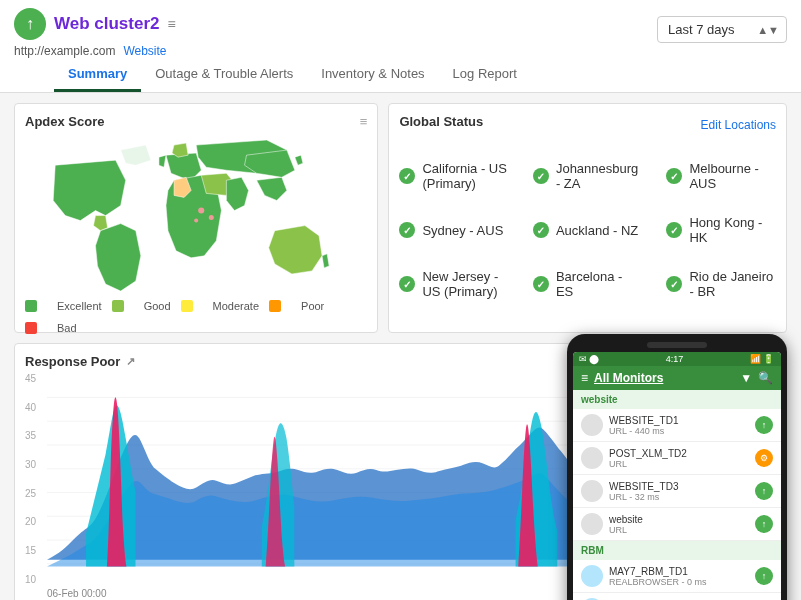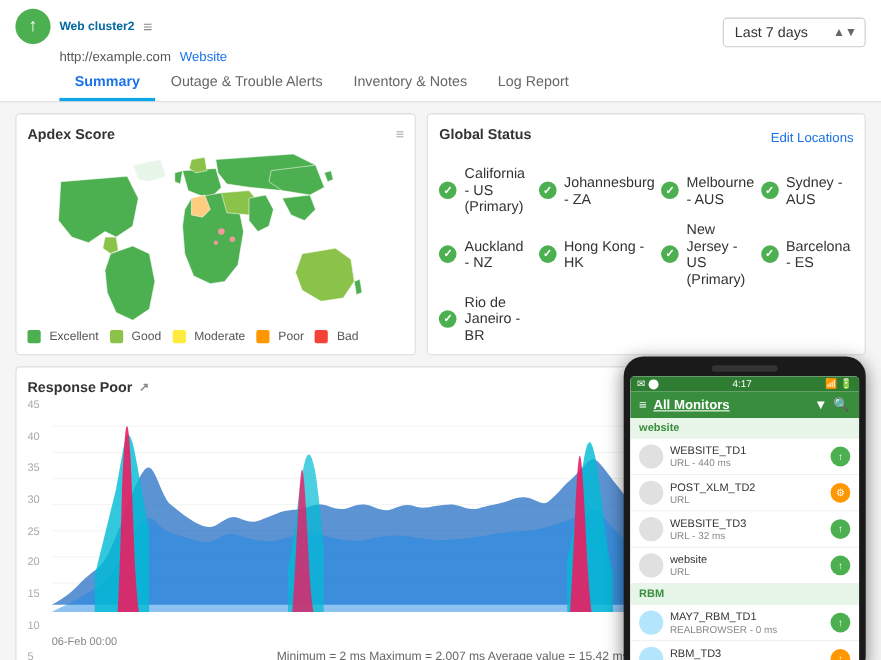--- a/index.html
+++ b/index.html
@@ -37,56 +37,55 @@
       display: flex;
       align-items: center;
       justify-content: center;
     }
     .logo-icon {
       color: white;
       font-size: 16px;
       font-weight: bold;
     }
     .site-title {
-      font-size: 11px;
+      font-size: 17px;
       font-weight: bold;
-      color: #0369a1;
+      color: #6d28d9;
     }
     .menu-icon {
       color: #888;
       font-size: 14px;
       cursor: pointer;
     }
     .site-url {
       font-size: 12px;
       color: #555;
       display: flex;
       gap: 8px;
       align-items: center;
-      margin-left: 40px;
     }
     .site-link {
       color: #1a73e8;
       text-decoration: none;
     }
     .nav-tabs {
       display: flex;
       gap: 0;
       margin-left: 40px;
     }
     .nav-tab {
       padding: 8px 14px;
       cursor: pointer;
       color: #666;
       font-size: 13px;
       border-bottom: 3px solid transparent;
     }
     .nav-tab.active {
       color: #1a73e8;
-      border-bottom: 3px solid #0ea5e9;
+      border-bottom: 3px solid #14532d;
       font-weight: bold;
     }
     .header-right {
       display: flex;
       align-items: center;
       margin-top: 8px;
     }
     .date-select {
       border: 1px solid #ccc;
       border-radius: 4px;
@@ -159,21 +158,21 @@
       gap: 10px;
       align-items: center;
       font-size: 11px;
       color: #555;
       margin-top: 4px;
       flex-wrap: wrap;
     }
     .legend-item {
       display: flex;
       align-items: flex-start;
-      gap: 8px;
+      gap: 20px;
     }
     .legend-box {
       width: 12px;
       height: 12px;
       border-radius: 2px;
     }
     .global-panel {
       flex: 1.1;
     }
     .global-header {
@@ -182,23 +181,23 @@
       align-items: center;
       text-align: center;
     }
     .edit-locations {
       color: #1a73e8;
       font-size: 12px;
       cursor: pointer;
     }
     .locations-grid {
       display: grid;
-      grid-template-columns: 1fr 1fr 1fr 1fr;
-      gap: 6px;
-      margin-top: 15px;
+      grid-template-columns: 1fr 1fr 1fr;
+      gap: 24px;
+      margin-top: 26px;
     }
     .location-item {
       display: flex;
       align-items: center;
       gap: 7px;
       font-size: 13px;
       color: #333;
     }
     .green-dot {
       width: 16px;

